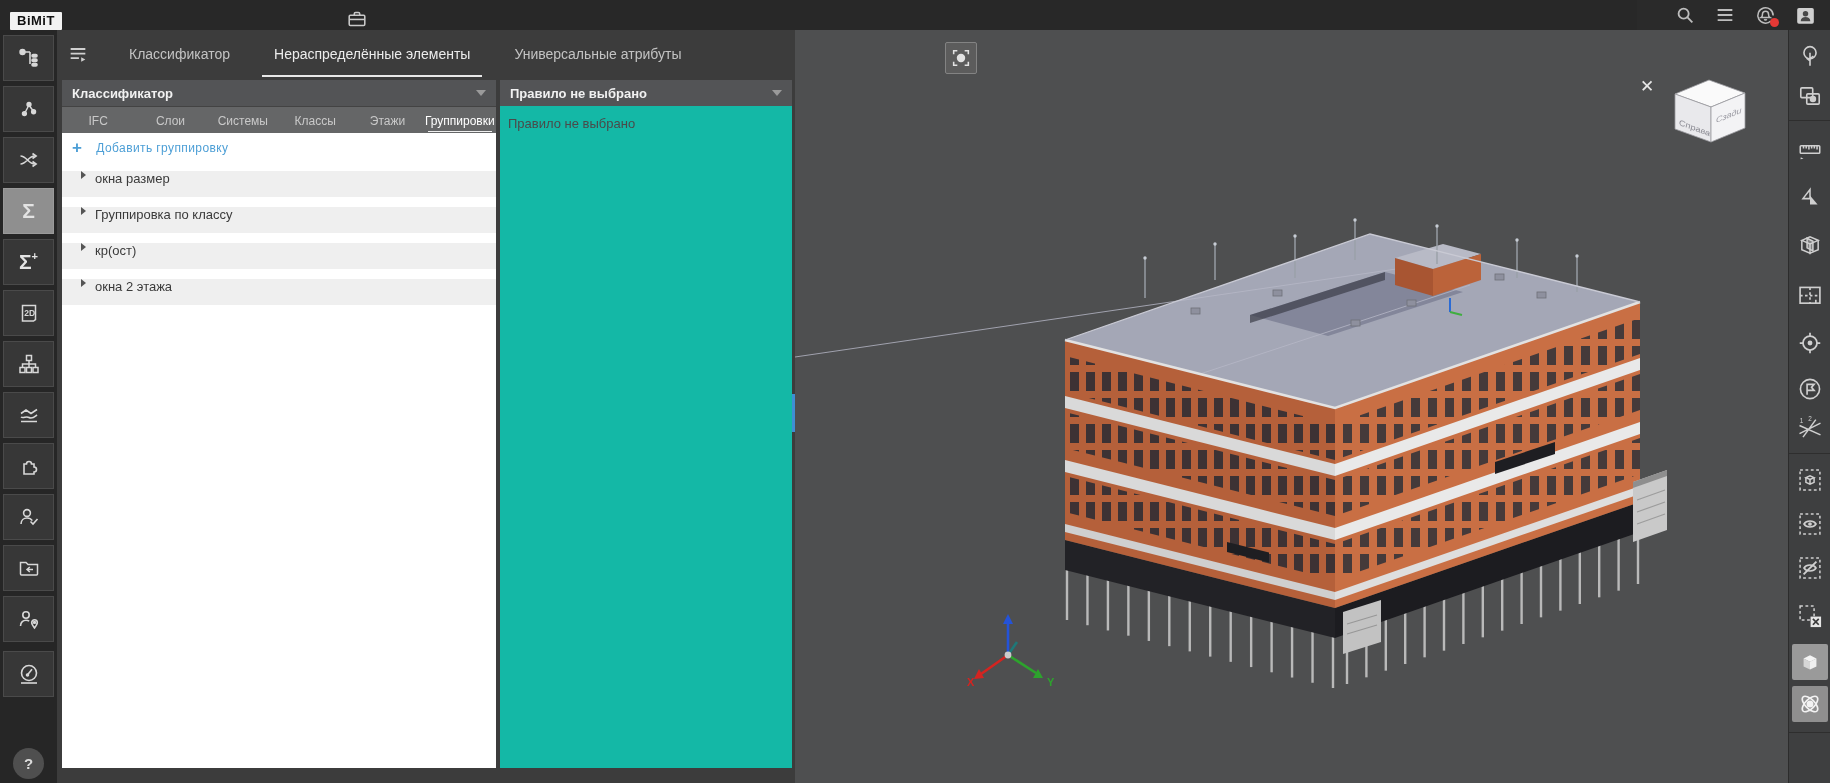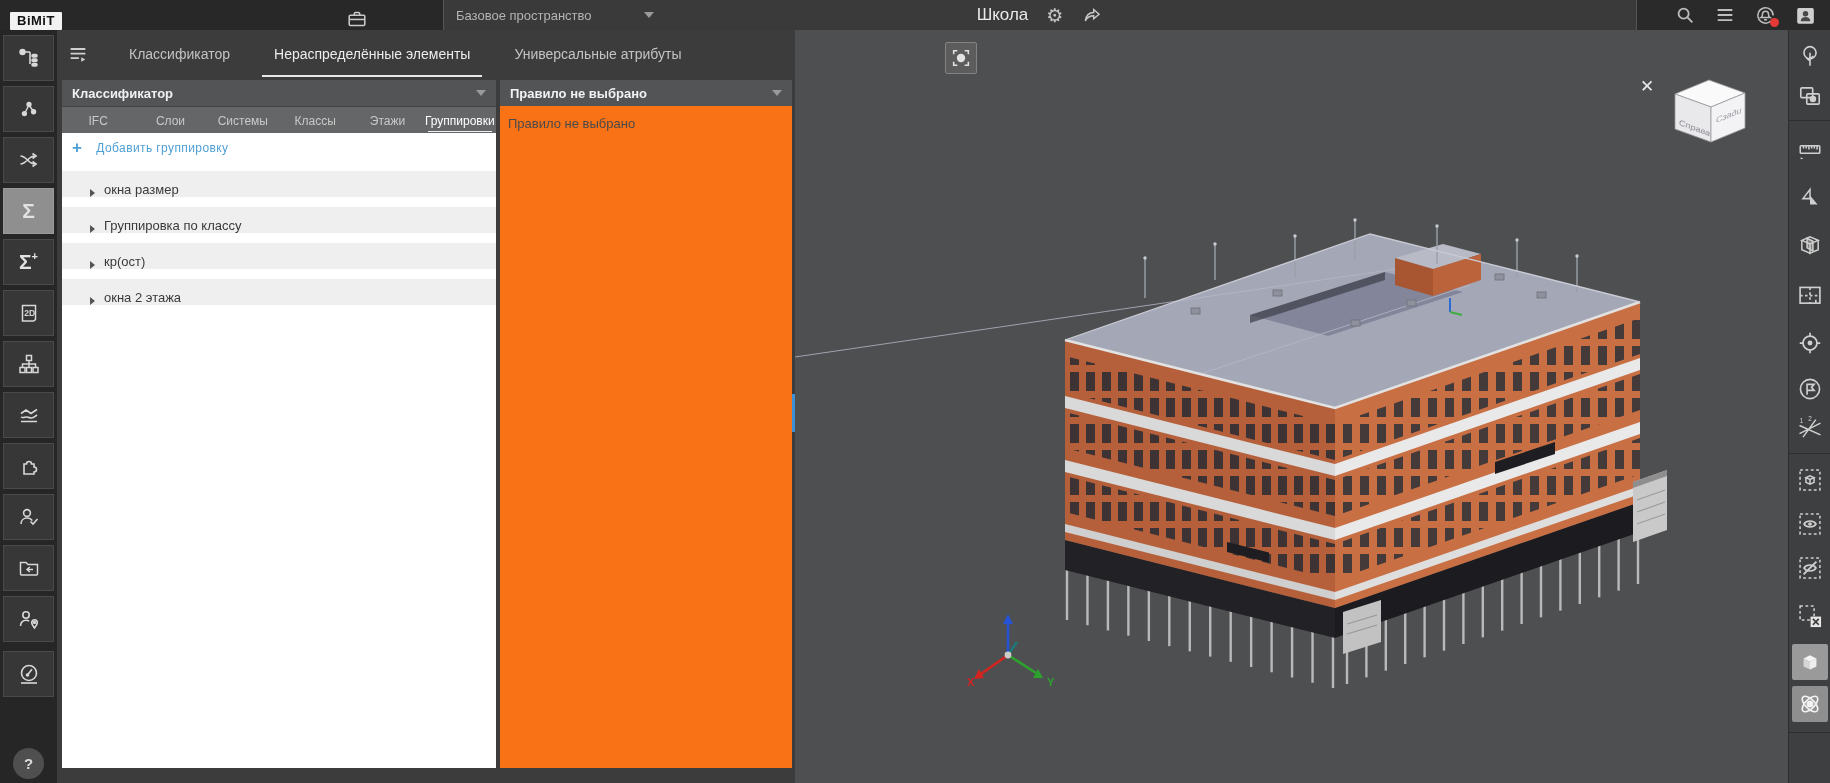--- a/index.html
+++ b/index.html
@@ -56,26 +56,26 @@
   #classifier-panel { position:absolute; left:5px; top:50px; width:434px; height:688px; background:#fff; }
   #subtabs { height:27px; background:#656667; display:flex; align-items:flex-start; border-top:1px solid #434343; }
   .subtab { flex:1; text-align:center; font-size:12px; color:#c9c9c9; cursor:pointer; height:27px;
             display:flex; align-items:center; justify-content:center; position:relative; }
   .subtab.active { color:#fff; }
   .subtab.active::after { content:""; position:absolute; left:4px; right:4px; bottom:2px; height:1.5px; background:#f0f0f0; }
   #classifier-body { position:absolute; left:0; top:53px; right:0; bottom:0; background:#fff; overflow:hidden; }
   #add-group { display:flex; align-items:center; gap:14px; padding:8px 8px 6px 10px; color:#4d9fd6;
                font-size:12px; letter-spacing:.4px; cursor:pointer; }
   #add-group .plus { font-size:17px; font-weight:bold; line-height:14px; }
-  .group-row { margin:10px 0 0 0; height:26px; background:#efefef; display:flex; align-items:flex-end;
-               gap:9px; padding-left:28px; font-size:13px; color:#3a3a3a; cursor:pointer; }
+  .group-row { margin:10px 0 0 0; height:26px; background:#efefef; display:flex; align-items:flex-start;
+               gap:9px; padding-left:19px; font-size:13px; color:#3a3a3a; cursor:pointer; }
   .tri { width:0; height:0; border-left:5px solid #555; border-top:4px solid transparent;
          border-bottom:4px solid transparent; }
 
-  #rule-panel { position:absolute; left:443px; top:50px; width:292px; height:688px; background:#f97316; }
+  #rule-panel { position:absolute; left:443px; top:50px; width:292px; height:688px; background:#14b8a6; }
   #rule-body { padding:10px 8px; font-size:13px; color:#4a4a4a; }
 
   #resize-handle { position:absolute; left:735px; top:364px; width:3px; height:38px; background:#3f8fd4; cursor:ew-resize; }
 
   
   #viewport { position:absolute; left:795px; top:30px; width:993px; height:753px; background:#4e4f50; }
   #focus-btn { position:absolute; left:150px; top:12px; width:32px; height:32px; background:#5c5c5c;
                border:1px solid #838383; border-radius:2px; display:flex; align-items:center; justify-content:center; cursor:pointer; }
   #scene { position:absolute; left:0; top:0; }
 
@@ -95,35 +95,20 @@
 
   <header id="topbar">
     <div class="tb-left">
       <div id="logo">BiMiT</div>
       <div class="tb-icon" id="briefcase-wrap">
         <svg width="24" height="22" viewBox="0 0 24 24" fill="none" stroke="#c9c9c9" stroke-width="1.7">
           <path d="M9 8V6.5A1.5 1.5 0 0 1 10.5 5h3A1.5 1.5 0 0 1 15 6.5V8"></path>
           <rect x="3.5" y="8" width="17" height="11" rx="1.2"></rect>
             <path d="M3.5 12.5h17"></path>
           </svg>
-      </div>
-    </div>
-    <div class="tb-mid">
-      <div class="ws-dd">
-        <span>Базовое пространство</span>
-        <span class="caret"></span>
-      </div>
-      <div class="title-cluster">
-        <span id="project-title">Школа</span>
-        <span id="gear-btn">⚙</span>
-        <span class="tb-icon">
-          <svg width="22" height="20" viewBox="0 0 24 24" fill="none" stroke="#c9c9c9" stroke-width="1.7">
-            <path d="M4 19c2.5-4.5 6-6 10-6v3.5L20.5 11 14 5.5V9C9 9 5 12 4 19z"></path>
-            </svg>
-        </span>
       </div>
     </div>
     <div class="tb-right">
       <span class="tb-icon">
         <svg width="22" height="22" viewBox="0 0 24 24" fill="none" stroke="#bdbdbd" stroke-width="2">
           <circle cx="10.5" cy="10.5" r="5.5"></circle>
             <path d="M14.7 14.7 20 20"></path>
           </svg>
       </span>
       <span class="tb-icon">

